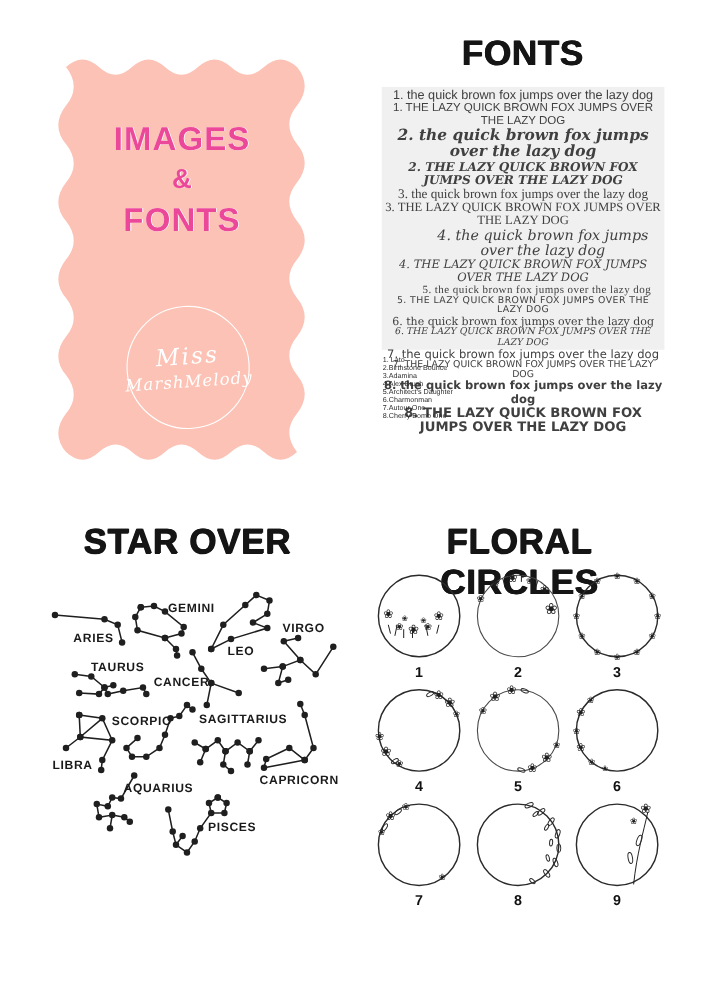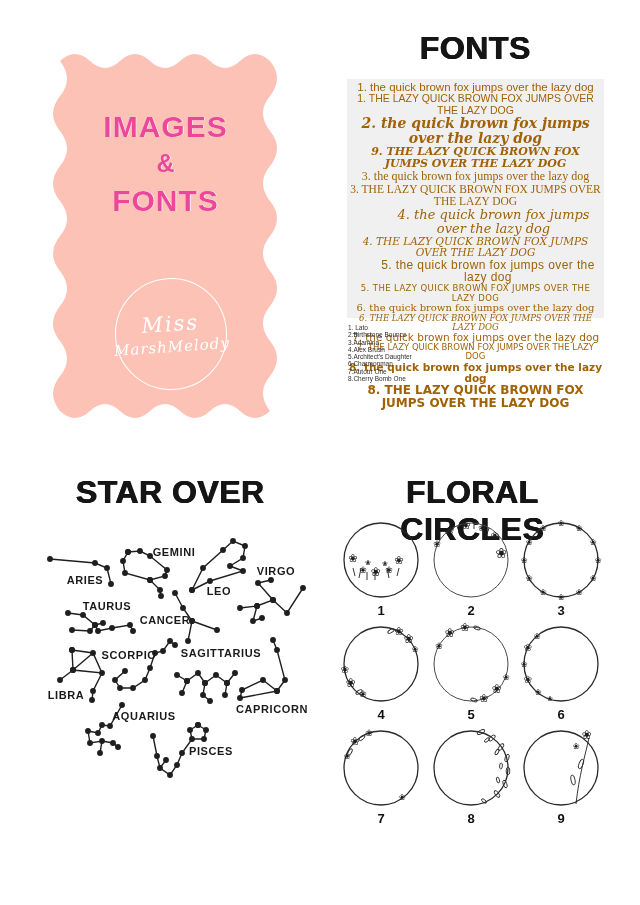--- a/index.html
+++ b/index.html
@@ -18,32 +18,32 @@
              text-shadow:.7px 0 #fff,0 .4px #fff;}
   .card-amp{font-weight:bold;font-size:25px;line-height:1.5;text-shadow:.7px 0 #fff;}
   #logo-circle{position:absolute;left:73px;top:233px;width:110px;height:110px;border:1.5px solid #ffffff;
                border-radius:50%;display:flex;flex-direction:column;justify-content:center;align-items:center;
                color:#ffffff;transform:rotate(-4deg);}
   .logo-l1{font-family:"DejaVu Serif",serif;font-style:italic;font-size:21px;letter-spacing:2px;}
   .logo-l2{font-family:"DejaVu Serif",serif;font-style:italic;font-size:15px;letter-spacing:1px;margin-top:2px;}
 
   
   #fonts-head{left:345px;top:30px;width:260px;}
-  #sample-box{left:347px;top:79px;width:257px;height:239px;background:#f0f0f0;color:#a16207;
+  #sample-box{left:347px;top:79px;width:257px;height:239px;background:#f0f0f0;color:#404040;
               text-align:center;box-sizing:border-box;padding:2px 2px;}
   #sample-box .pair div{line-height:1.08;}
   .s1l{font-size:11.5px;font-family:"Liberation Sans",sans-serif;}
   .s1u{font-size:10.5px;font-family:"Liberation Sans",sans-serif;}
   .s2l{font-style:italic;font-weight:bold;font-size:14px;font-family:"DejaVu Serif",serif;}
   .s2u{font-style:italic;font-weight:bold;font-size:11px;font-family:"DejaVu Serif",serif;}
   .s3l{font-size:12px;font-family:Liberation Serif, serif;}
   .s3u{font-size:11.5px;font-family:"Liberation Serif",serif;}
   .s4l{font-style:italic;font-size:13px;font-family:"DejaVu Serif",serif;margin-left:36px;}
   .s4u{font-style:italic;font-size:10.5px;font-family:"DejaVu Serif",serif;}
-  .s5l{font-size:12px;font-family:Liberation Sans, sans-serif;letter-spacing:.4px;margin-left:25px;}
+  .s5l{font-size:10px;font-family:Liberation Serif, serif;letter-spacing:.4px;margin-left:25px;}
   .s5u{font-size:8.5px;font-family:"DejaVu Sans",sans-serif;letter-spacing:.4px;}
   .s6l{font-size:10px;font-family:"DejaVu Serif",serif;}
   .s6u{font-style:italic;font-size:8.5px;font-family:"DejaVu Serif",serif;}
   .s7l{font-size:10.5px;font-family:"DejaVu Sans",sans-serif;}
   .s7u{font-size:8.5px;font-family:"DejaVu Sans",sans-serif;}
   .s8l{font-weight:bold;font-size:10.5px;font-family:"DejaVu Sans",sans-serif;}
   .s8u{font-weight:bold;font-size:12px;font-family:"DejaVu Sans",sans-serif;}
 
   #font-list{left:348px;top:324px;width:200px;color:#2e2e2e;}
   #font-list div{font-size:6.5px;line-height:7.3px;}
@@ -93,21 +93,21 @@
 
 <div class="abs big-head" id="fonts-head">FONTS</div>
 
 <div class="abs" id="sample-box">
   <div class="pair">
     <div class="s1l">1. the quick brown fox jumps over the lazy dog</div>
     <div class="s1u">1. THE LAZY QUICK BROWN FOX JUMPS OVER THE LAZY DOG</div>
   </div>
   <div class="pair">
     <div class="s2l">2. the quick brown fox jumps over the lazy dog</div>
-    <div class="s2u">9. THE LAZY QUICK BROWN FOX JUMPS OVER THE LAZY DOG</div>
+    <div class="s2u">2. THE LAZY QUICK BROWN FOX JUMPS OVER THE LAZY DOG</div>
   </div>
   <div class="pair">
     <div class="s3l">3. the quick brown fox jumps over the lazy dog</div>
     <div class="s3u">3. THE LAZY QUICK BROWN FOX JUMPS OVER THE LAZY DOG</div>
   </div>
   <div class="pair">
     <div class="s4l">4. the quick brown fox jumps over the lazy dog</div>
     <div class="s4u">4. THE LAZY QUICK BROWN FOX JUMPS OVER THE LAZY DOG</div>
   </div>
   <div class="pair">

